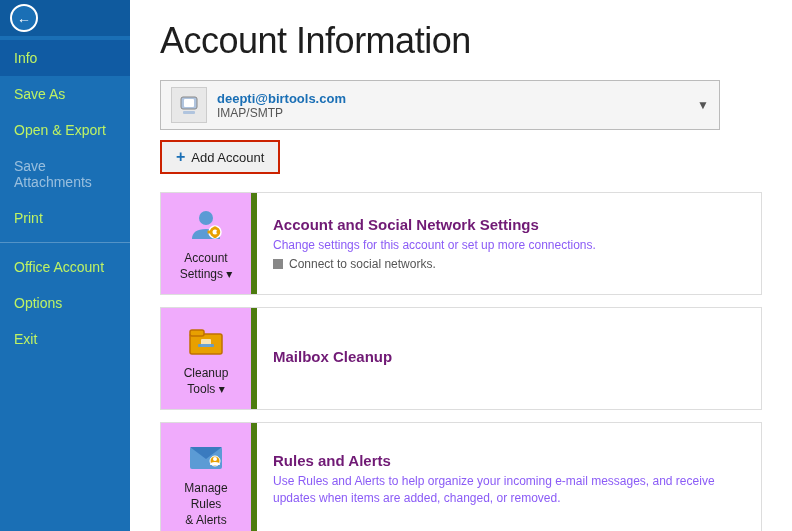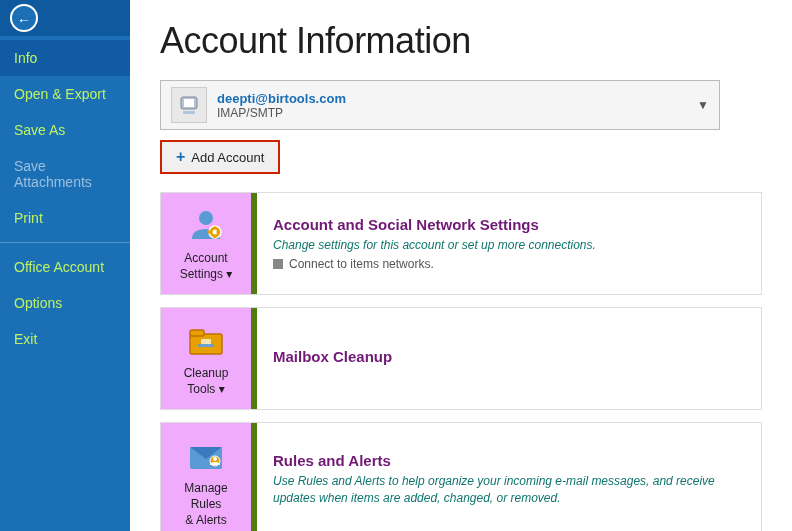--- a/index.html
+++ b/index.html
@@ -174,24 +174,23 @@
       justify-content: center;
     }
     .info-section-title {
       font-size: 15px;
       font-weight: 600;
       color: #701a75;
       margin-bottom: 4px;
     }
     .info-section-desc {
       font-size: 12px;
-      color: #0f766e;
+      color: #8b5cf6;
       margin-bottom: 4px;
       line-height: 1.4;
-      font-style: italic;
     }
     .info-section-sub {
       display: flex;
       align-items: center;
       font-size: 12px;
       color: #555;
     }
     .bullet-icon {
       width: 10px;
       height: 10px;
@@ -208,24 +207,24 @@
   <div class="sidebar-header">
     <div class="sidebar-back-btn">
       <span>←</span>
     </div>
   </div>
   <div class="sidebar-nav">
     <div class="sidebar-item active">
       <span>Info</span>
     </div>
     <div class="sidebar-item">
+      <span>Save As</span>
+    </div>
+    <div class="sidebar-item">
       <span>Open &amp; Export</span>
-    </div>
-    <div class="sidebar-item">
-      <span>Save As</span>
     </div>
     <div class="sidebar-item" style="color: rgba(255,255,255,0.55); cursor: default;">
       <span>Save Attachments</span>
     </div>
     <div class="sidebar-item">
       <span>Print</span>
     </div>
     <hr class="sidebar-divider">
     <div class="sidebar-item">
       <span>Office Account</span>
@@ -280,21 +279,21 @@
           <rect x="30.5" y="25.5" width="2.5" height="3" rx="0.5" fill="#e8a000"></rect>
         </svg>
       </div>
       <span class="icon-label">Account<br>Settings ▾</span>
     </div>
     <div class="info-section-content">
       <div class="info-section-title">Account and Social Network Settings</div>
       <div class="info-section-desc">Change settings for this account or set up more connections.</div>
       <div class="info-section-sub">
         <span class="bullet-icon"></span>
-        <span>Connect to items networks.</span>
+        <span>Connect to social networks.</span>
       </div>
     </div>
   </div>
 
   <div class="info-section">
     <div class="info-section-icon-area">
       <div class="icon-img">
         <svg width="40" height="40" viewBox="0 0 40 40">
 
           <rect x="4" y="14" width="32" height="20" rx="2" fill="#e8a000"></rect>

